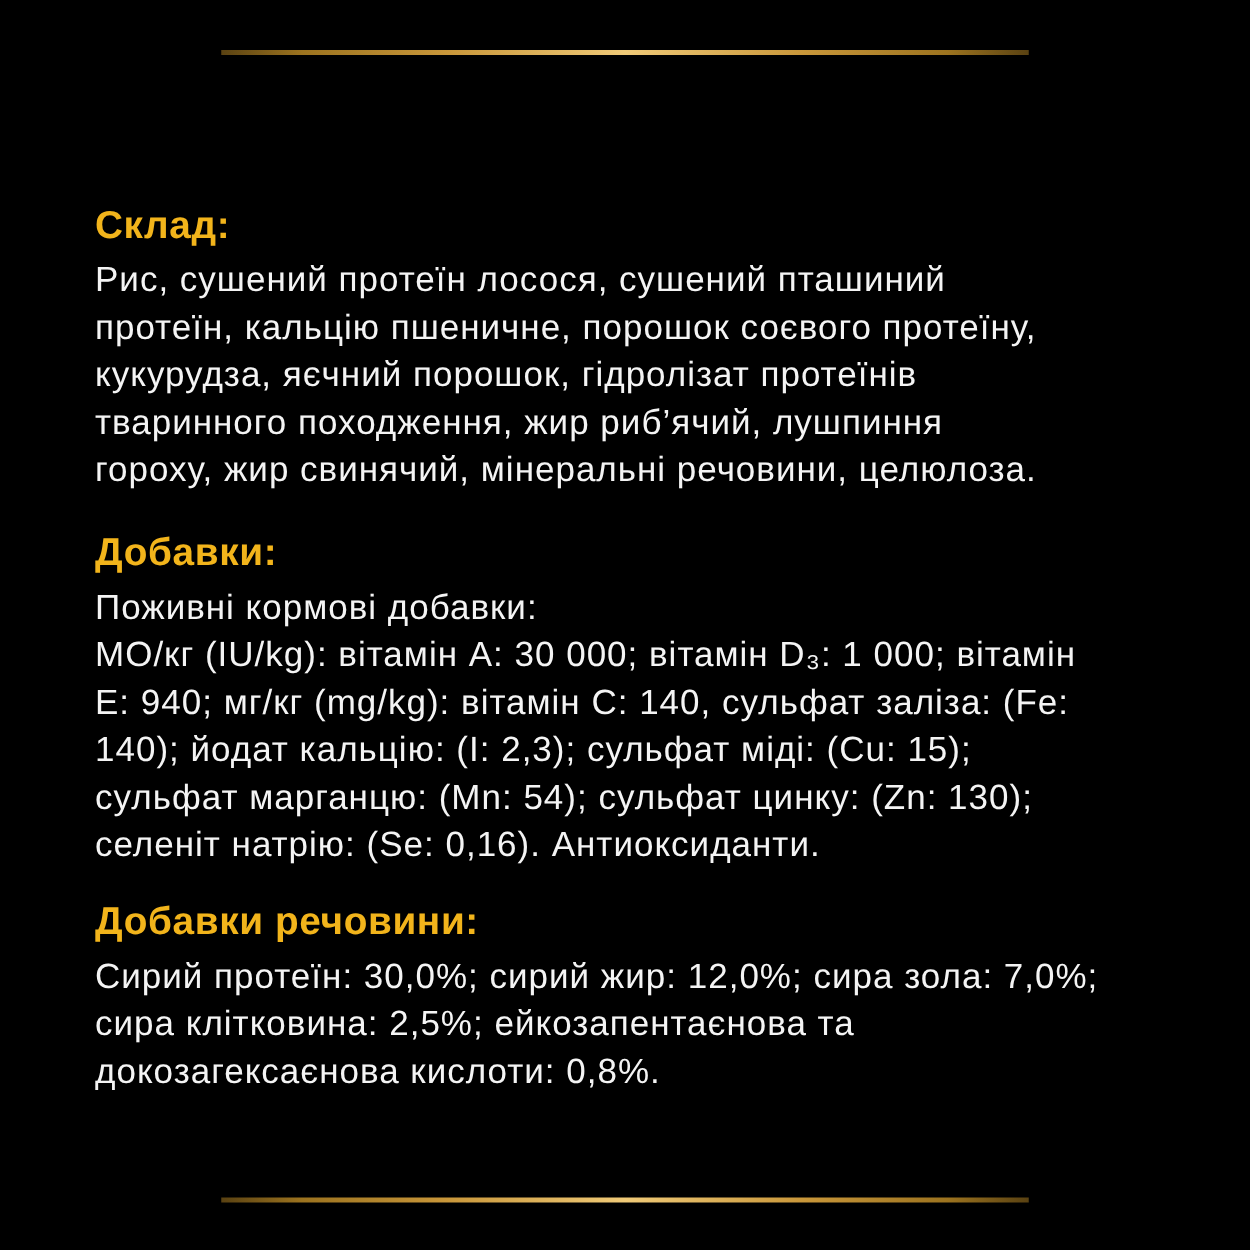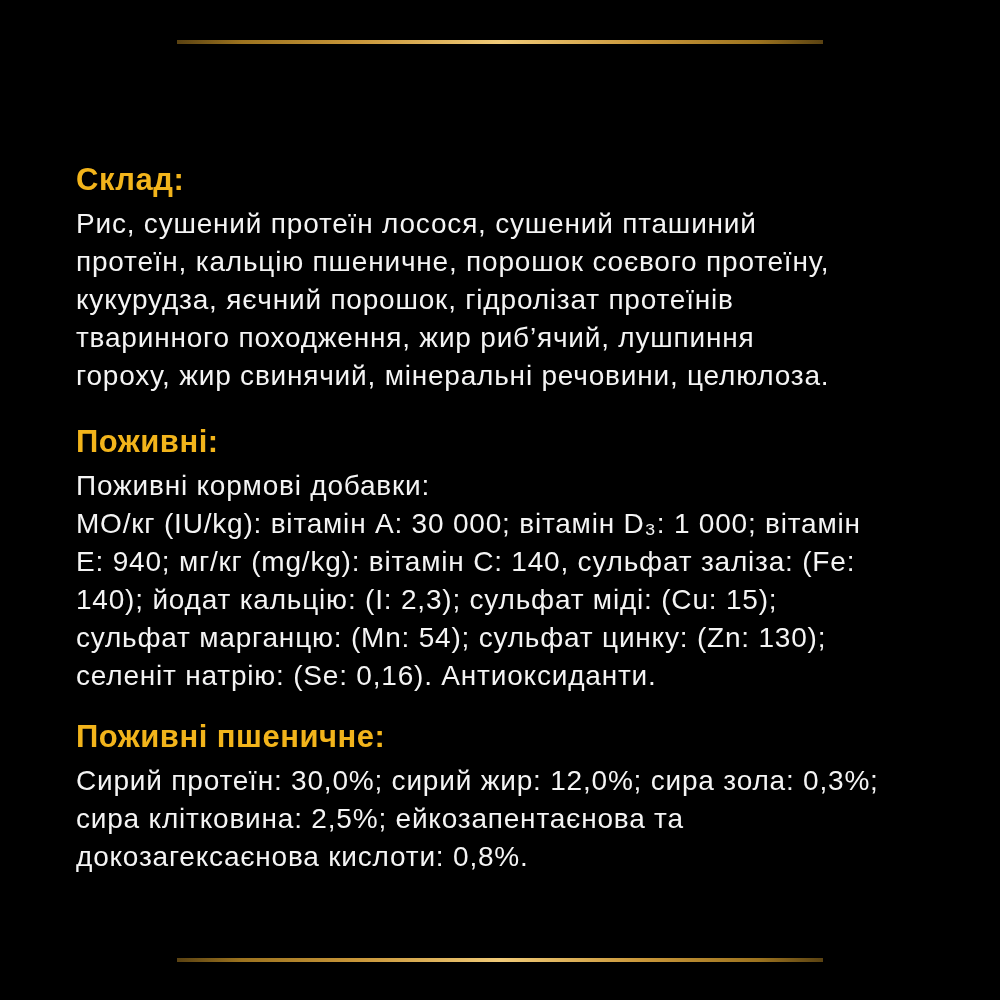--- a/index.html
+++ b/index.html
@@ -67,31 +67,31 @@
   <div class="section">
     <h2 class="section-heading">Склад:</h2>
     <p class="section-body">Рис, сушений протеїн лосося, сушений пташиний
 протеїн, кальцію пшеничне, порошок соєвого протеїну,
 кукурудза, яєчний порошок, гідролізат протеїнів
 тваринного походження, жир риб’ячий, лушпиння
 гороху, жир свинячий, мінеральні речовини, целюлоза.</p>
   </div>
 
   <div class="section">
-    <h2 class="section-heading">Поживні:</h2>
+    <h2 class="section-heading">Добавки:</h2>
     <p class="section-body">Поживні кормові добавки:
 МО/кг (IU/kg): вітамін A: 30 000; вітамін D₃: 1 000; вітамін
 E: 940; мг/кг (mg/kg): вітамін C: 140, сульфат заліза: (Fe:
 140); йодат кальцію: (I: 2,3); сульфат міді: (Cu: 15);
 сульфат марганцю: (Mn: 54); сульфат цинку: (Zn: 130);
 селеніт натрію: (Se: 0,16). Антиоксиданти.</p>
   </div>
 
   <div class="section section-nutrients">
-    <h2 class="section-heading">Поживні пшеничне:</h2>
-    <p class="section-body">Сирий протеїн: 30,0%; сирий жир: 12,0%; сира зола: 0,3%;
+    <h2 class="section-heading">Добавки речовини:</h2>
+    <p class="section-body">Сирий протеїн: 30,0%; сирий жир: 12,0%; сира зола: 7,0%;
 сира клітковина: 2,5%; ейкозапентаєнова та
 докозагексаєнова кислоти: 0,8%.</p>
   </div>
 
 </div>
 
 <div class="divider divider-bottom"></div>
 
 </body></html>

